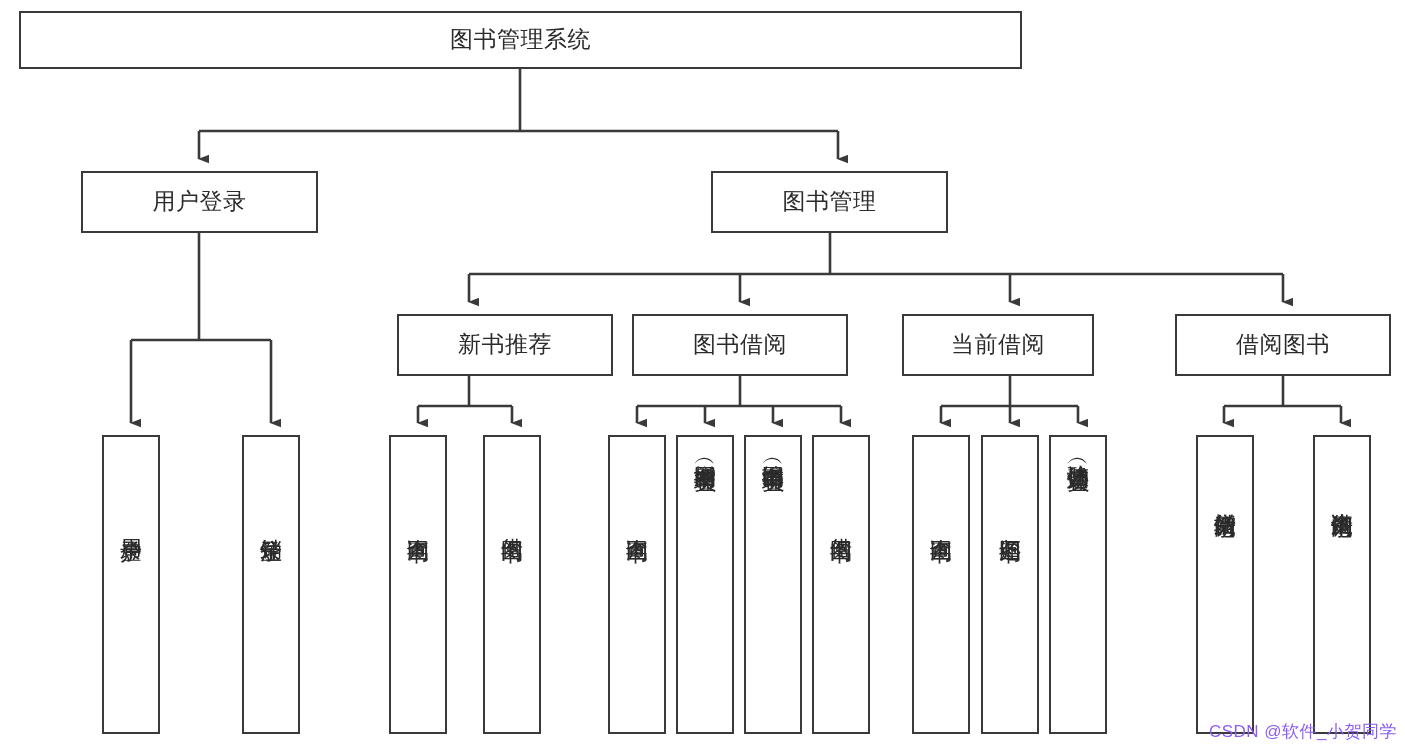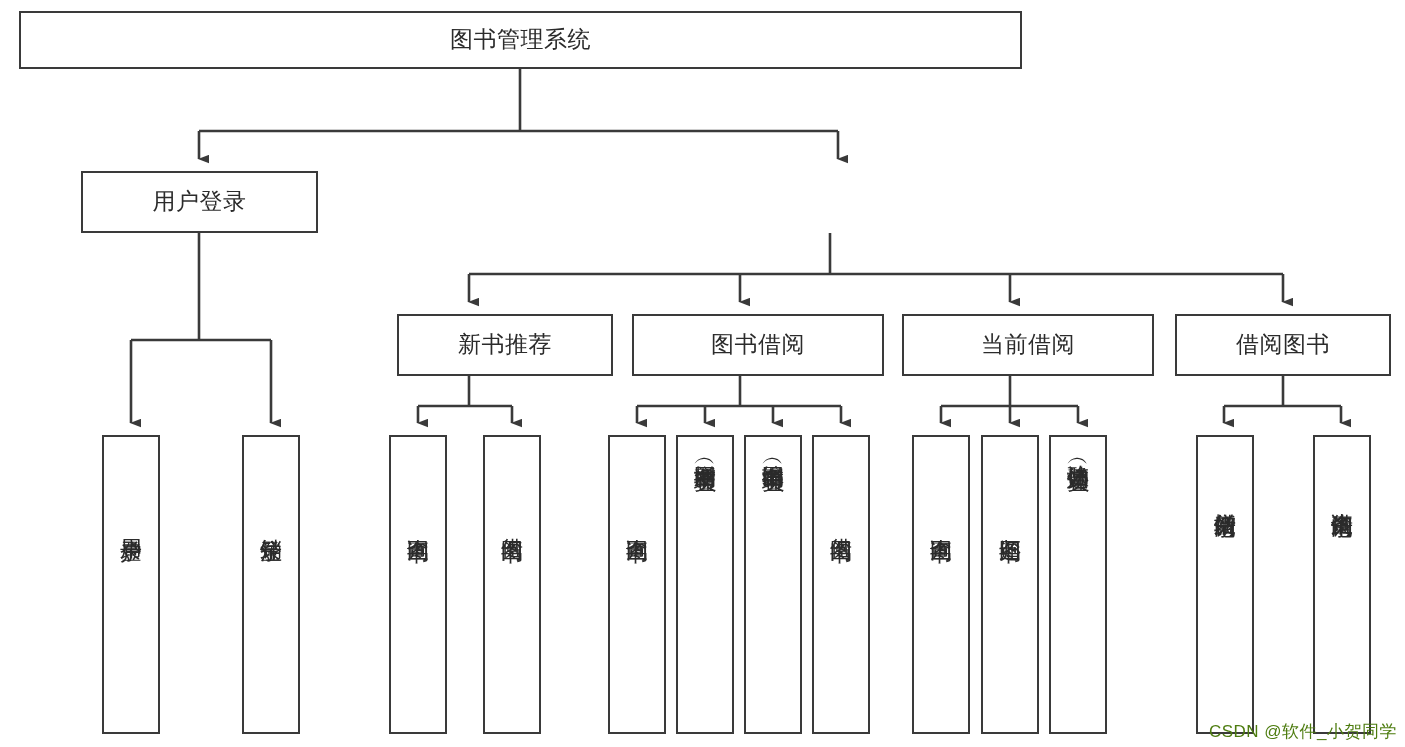--- a/index.html
+++ b/index.html
@@ -62,21 +62,21 @@
     margin-top: 52px;
   }
   .node.v.top .vtext {
     margin-top: 4px;
   }
   #watermark {
     position: absolute;
     right: 8px;
     bottom: 4px;
     font-size: 17px;
-    color: #4d7c0f;
+    color: #8b5cf6;
     letter-spacing: 0.5px;
     z-index: 5;
     white-space: nowrap;
   }
 </style>
 </head>
 <body>
 
 <div id="canvas">
 
@@ -130,28 +130,31 @@
     </g>
   </svg>
 
   <div class="node h" style="left:19px; top:11px; width:1003px; height:58px;">
     <span>图书管理系统</span>
   </div>
 
   <div class="node h" style="left:81px; top:171px; width:237px; height:62px;">
     <span>用户登录</span>
   </div>
+  <div class="node h" style="left:711px; top:171px; width:237px; height:62px;">
+    <span>图书管理</span>
+  </div>
 
   <div class="node h" style="left:362px; top:314px; width:216px; height:62px;margin-left:35px;">
     <span>新书推荐</span>
   </div>
-  <div class="node h" style="left:632px; top:314px; width:252px; height:62px;">
+  <div class="node h" style="left:632px; top:314px; width:216px; height:62px;">
     <span>图书借阅</span>
   </div>
-  <div class="node h" style="left:902px; top:314px; width:252px; height:62px;">
+  <div class="node h" style="left:902px; top:314px; width:192px; height:62px;">
     <span>当前借阅</span>
   </div>
   <div class="node h" style="left:1175px; top:314px; width:216px; height:62px;">
     <span>借阅图书</span>
   </div>
 
   <div class="node v mid" style="left:102px; top:435px; width:58px; height:299px;">
     <span class="vtext">用户登录</span>
   </div>
   <div class="node v mid" style="left:242px; top:435px; width:58px; height:299px;">

